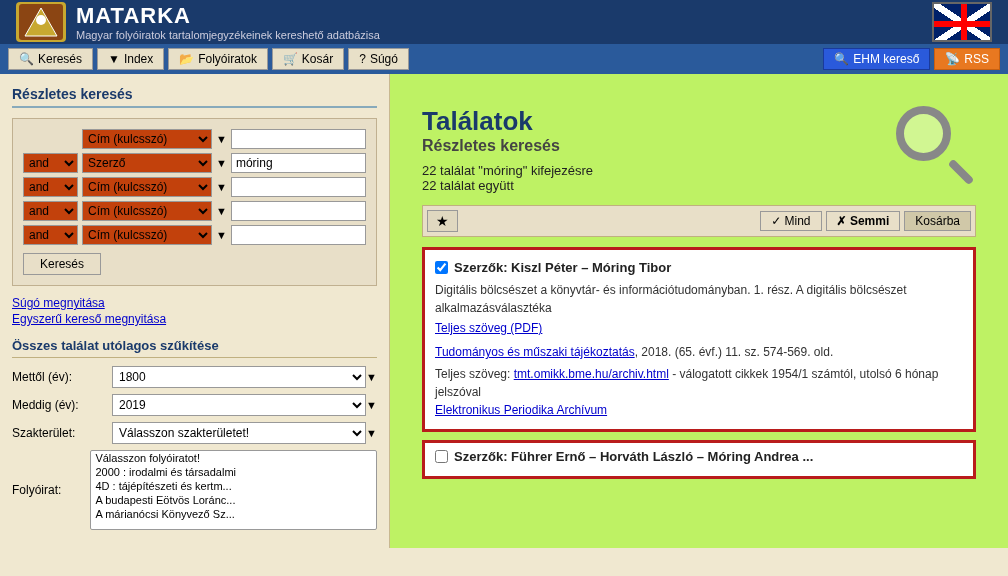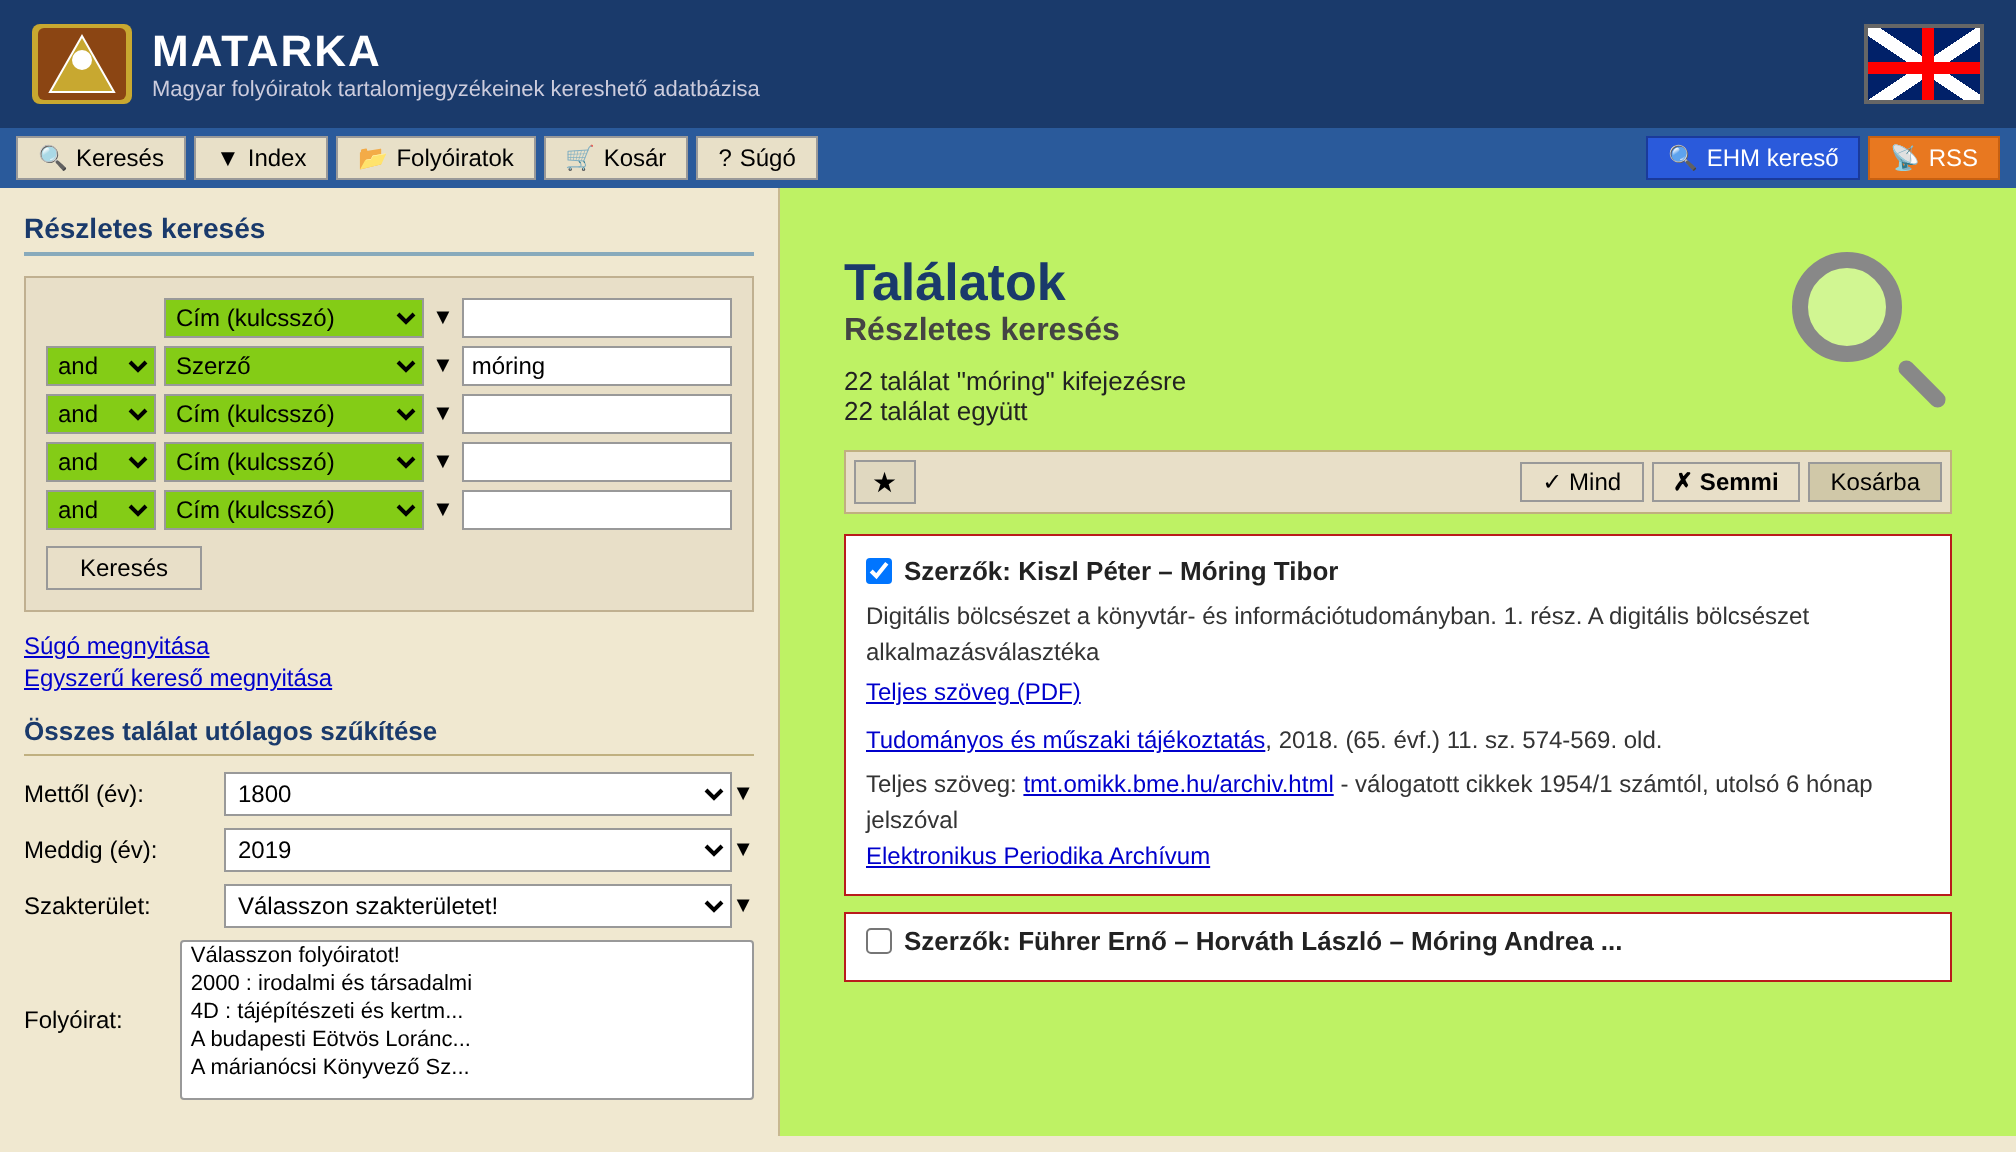--- a/index.html
+++ b/index.html
@@ -1,19 +1,19 @@
 <!DOCTYPE html>
 <html><head>
   <meta charset="utf-8">
   <style>
     * { box-sizing: border-box; margin: 0; padding: 0; }
     body { font-family: Arial, Helvetica, sans-serif; font-size: 13px; background: #f0e8d0; width: 1008px; }
 
     
-    .header { background: #1a3a6b; display: flex; align-items: center; justify-content: space-between; padding: 12px 16px; }
+    .header { background: #1a3a6b; display: flex; align-items: center; justify-content: space-between; padding: 2px 16px; }
     .header-logo { display: flex; align-items: center; gap: 10px; }
     .header-logo-img { width: 50px; height: 40px; background: #c8a830; border-radius: 4px; display: flex; align-items: center; justify-content: center; font-size: 18px; }
     .header-title { color: white; }
     .header-title h1 { font-size: 22px; font-weight: bold; letter-spacing: 1px; }
     .header-title p { font-size: 11px; color: #ccd; }
     .header-flag { width: 60px; height: 40px; position: relative; overflow: hidden; border: 2px solid #666; }
     .flag-uk { width: 60px; height: 40px; background: #012169; position: relative; }
     .flag-uk::before { content: ''; position: absolute; top: 0; left: 0; right: 0; bottom: 0; background: linear-gradient(to bottom right, transparent 45%, white 45%, white 55%, transparent 55%), linear-gradient(to bottom left, transparent 45%, white 45%, white 55%, transparent 55%); }
     .flag-uk::after { content: ''; position: absolute; top: 0; left: 27px; right: 27px; bottom: 0; background: white; }
     .flag-inner { position: absolute; top: 17px; left: 0; right: 0; height: 6px; background: red; z-index: 2; }
@@ -29,21 +29,21 @@
 
     
     .main { display: flex; }
 
     
     .sidebar { width: 390px; min-width: 390px; padding: 12px; background: #f0e8d0; border-right: 1px solid #c8b890; }
     .sidebar h2 { font-size: 14px; font-weight: bold; color: #1a3a6b; margin-bottom: 10px; padding-bottom: 4px; border-bottom: 2px solid #8ab; }
 
     .search-form { background: #e8dfc8; border: 1px solid #c0b090; padding: 10px; margin-bottom: 10px; }
     .search-row { display: flex; align-items: center; gap: 4px; margin-bottom: 4px; }
-    .search-row select { font-size: 12px; padding: 1px; border: 1px solid #999; background: #84cc16; }
+    .search-row select { font-size: 12px; padding: 1px; border: 1px solid #999; background: #c2410c; }
     .search-row input[type=text] { flex: 1; border: 1px solid #999; padding: 2px 4px; font-size: 12px; background: white; }
     .and-select { width: 55px; }
     .field-select { width: 130px; }
     .search-btn { background: #e8dfc8; border: 1px solid #999; padding: 3px 16px; cursor: pointer; font-size: 12px; margin-top: 4px; }
 
     .sidebar-links { margin: 6px 0 12px 0; }
     .sidebar-links a { display: block; color: #0000cc; font-size: 12px; text-decoration: underline; margin-bottom: 2px; }
 
     .filter-section h3 { font-size: 13px; font-weight: bold; color: #1a3a6b; margin-bottom: 8px; border-bottom: 1px solid #c0b080; padding-bottom: 4px; }
     .filter-row { display: flex; align-items: center; margin-bottom: 6px; }
@@ -66,21 +66,21 @@
 
     
     .results-toolbar { display: flex; align-items: center; gap: 4px; margin-bottom: 10px; border: 1px solid #c0b080; background: #e8dfc8; padding: 4px; }
     .star-btn { background: #e0d8c0; border: 1px solid #999; padding: 2px 8px; cursor: pointer; font-size: 14px; }
     .spacer { flex: 1; }
     .mind-btn { background: #e8dfc8; border: 1px solid #999; padding: 2px 10px; cursor: pointer; font-size: 12px; }
     .semmi-btn { background: #e8dfc8; border: 1px solid #999; padding: 2px 10px; cursor: pointer; font-size: 12px; font-weight: bold; }
     .kosarba-btn { background: #d0c8a8; border: 1px solid #999; padding: 2px 10px; cursor: pointer; font-size: 12px; }
 
     
-    .result-item { border: 1px solid #b91c1c; background: #fff; margin-bottom: 8px; padding: 10px; }
+    .result-item { border: 3px solid #b91c1c; background: #fff; margin-bottom: 8px; padding: 10px; }
     .result-item-header { display: flex; align-items: center; gap: 6px; margin-bottom: 6px; }
     .result-title { font-weight: bold; font-size: 13px; color: #222; }
     .result-body { font-size: 12px; color: #333; line-height: 1.5; }
     .result-body a { color: #0000cc; text-decoration: underline; }
     .result-body .full-text-link { display: block; margin-top: 2px; }
   </style>
 </head>
 <body>
 
 <div class="header">

